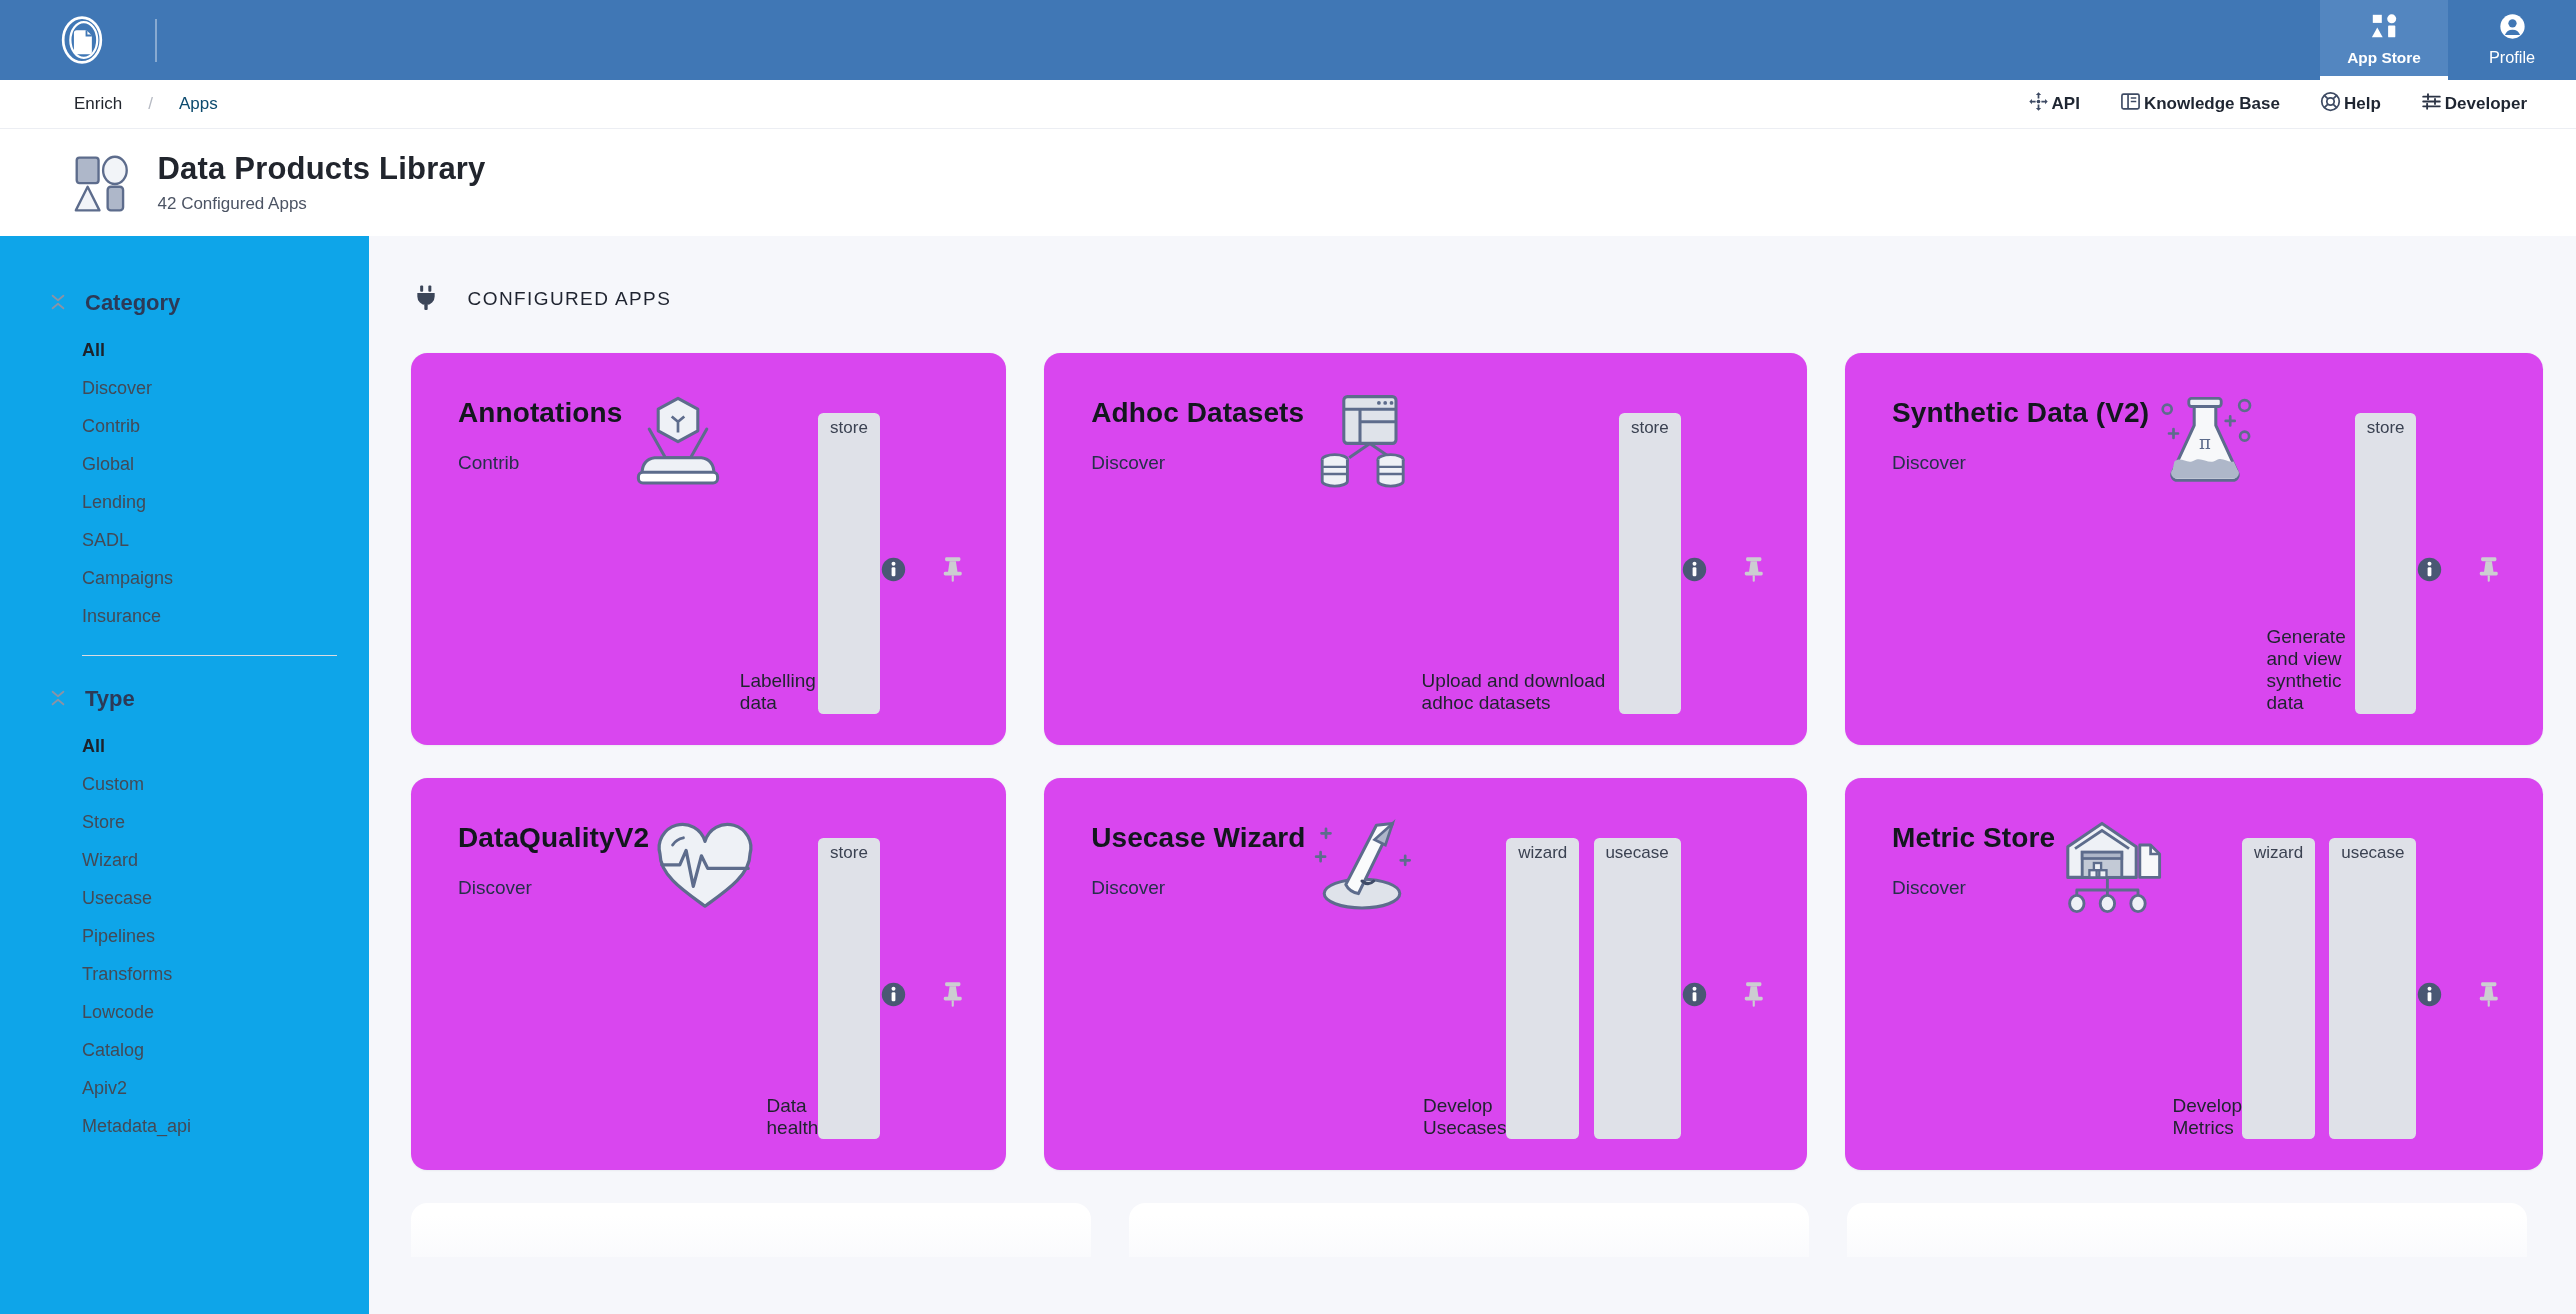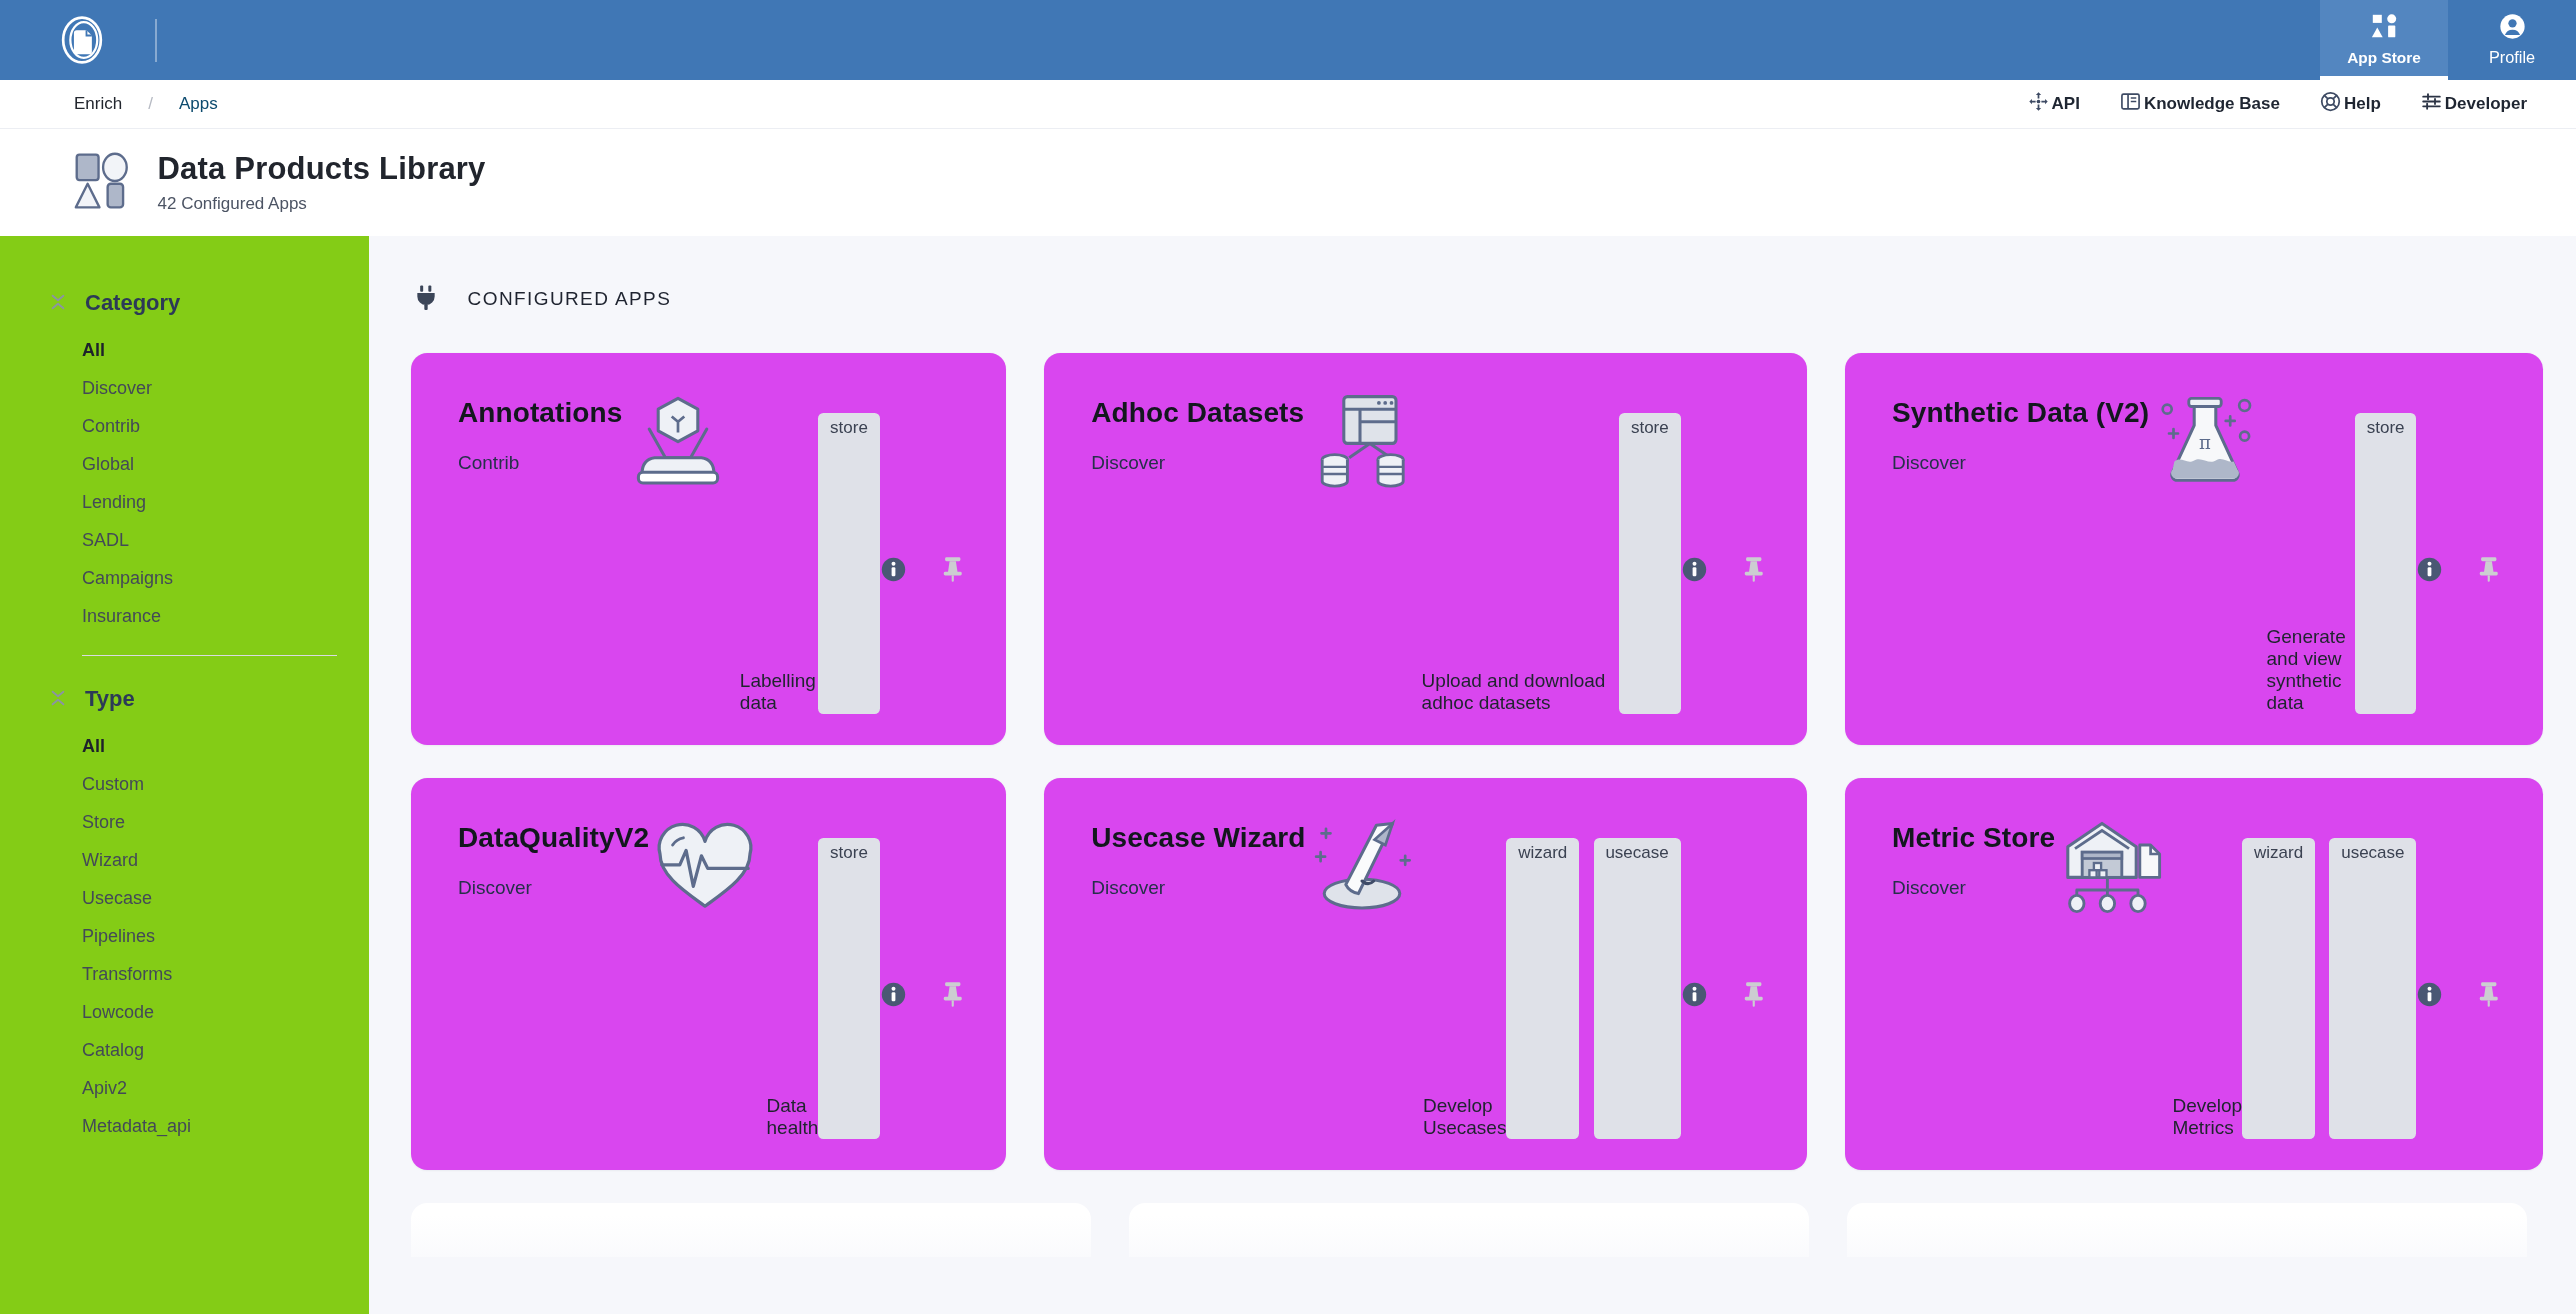--- a/index.html
+++ b/index.html
@@ -78,21 +78,21 @@
 
   
   .pagehead {
     height: 107px;
     background: #ffffff;
     display: flex;
     align-items: center;
     padding: 0 49px 0 74px;
     position: relative;
   }
-  .ph-left { display: flex; align-items: flex-start; gap: 23.5px; }
+  .ph-left { display: flex; align-items: flex-end; gap: 23.5px; }
   .ph-icon { width: 60px; height: 60px; flex: none; }
   .ph-title { font-size: 31px; font-weight: 700; color: #21252d; letter-spacing: 0.2px; }
   .ph-sub { font-size: 17px; color: #4c5464; margin-top: 6.3px; }
 
   .searchwrap {
     position: absolute; left: 947px; top: 177px;
     width: 680px; height: 52px;
   }
   .searchbox {
     width: 100%; height: 100%;
@@ -116,21 +116,21 @@
   .cc-q { font-size: 17px; color: #2a303c; line-height: 1.35; max-width: 145px; }
   .cc-cta { font-size: 17px; font-weight: 700; color: #24344f; margin-top: 2.7px; }
   .cc-chev { color: #2a3446; font-size: 23.5px; font-weight: 700; }
 
   
   .body { display: flex; height: calc(1314px - 80px - 49px - 107px); }
 
   
   .sidebar {
     width: 369px;
-    background: #84cc16;
+    background: #0ea5e9;
     padding: 54px 0 16px 0;
     flex: none;
     position: relative;
   }
   .filter-group { padding: 0 0 0 49px; }
   .fg-head { display: flex; align-items: center; gap: 18px; margin-bottom: 14.5px; }
   .fg-title { font-size: 22px; font-weight: 700; color: #2c3a57; }
   .fg-list { padding-left: 33px; }
   .fg-item {
     font-size: 18px; color: #434a57;

